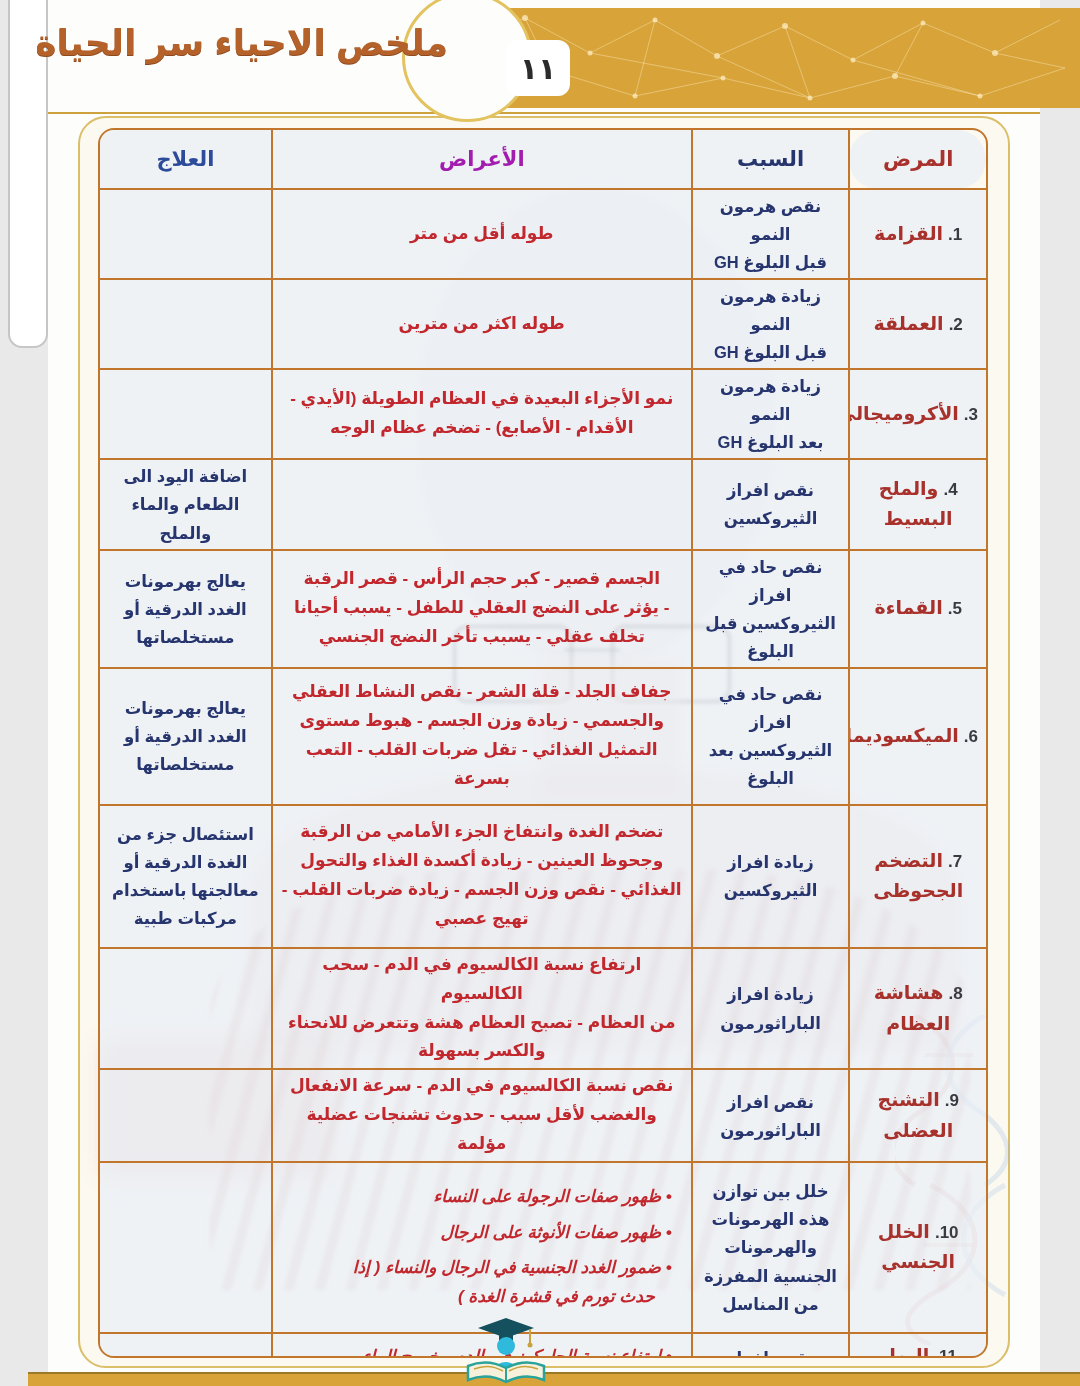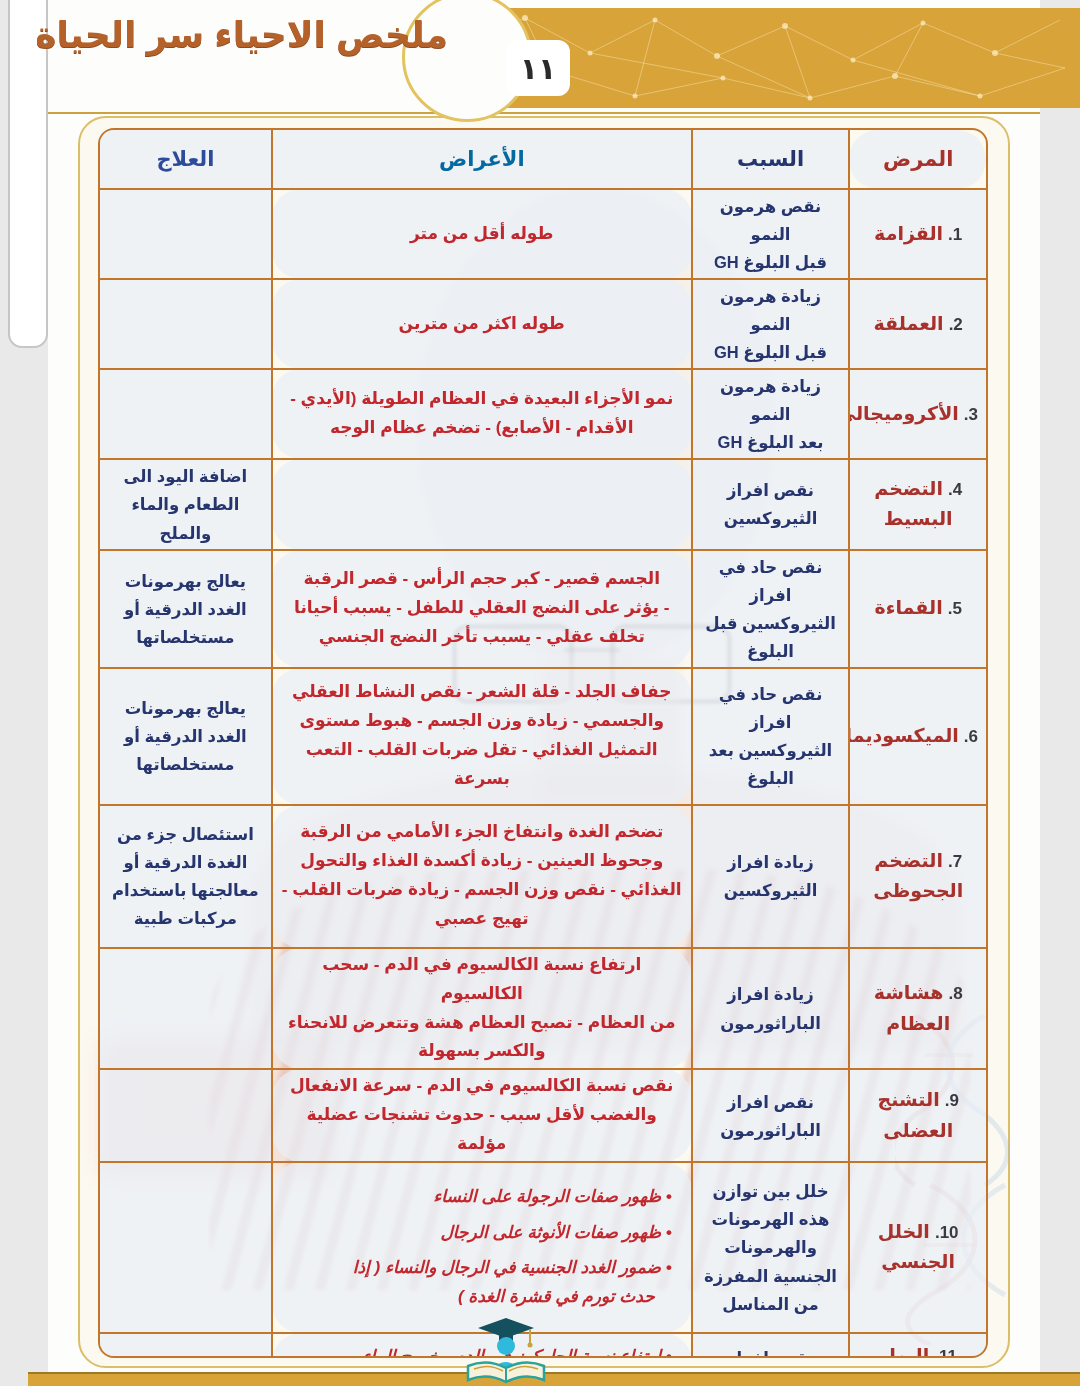--- a/index.html
+++ b/index.html
@@ -13,21 +13,21 @@
   .left-card{position:absolute;left:8px;top:-18px;width:36px;height:362px;background:#FFFFFF;
     border:2px solid #C6C6C6;border-radius:14px;z-index:4;}
   
   .banner{position:absolute;left:455px;top:8px;width:625px;height:100px;background:#D8A43A;z-index:5;overflow:hidden;}
   .crescent{position:absolute;left:402px;top:-8px;width:124px;height:124px;border-radius:50%;
     background:#FDFDFC;border:3px solid #E2C35F;z-index:6;}
   .gold-rule{position:absolute;left:48px;top:112px;width:992px;height:2px;background:#CDA23D;z-index:5;}
   .page-tab{position:absolute;left:506px;top:40px;width:64px;height:56px;background:#FFFFFF;
     border-radius:12px;display:flex;align-items:center;justify-content:center;
     font-size:30px;font-weight:bold;color:#2B2B2B;z-index:8;}
-  .main-title{position:absolute;left:52px;top:14px;width:396px;text-align:center;direction:rtl;
+  .main-title{position:absolute;left:52px;top:22px;width:396px;text-align:center;direction:rtl;
     font-size:36px;font-weight:bold;color:#B4612A;text-shadow:0 1px 0 #8E4A1E;z-index:7;white-space:nowrap;}
   
   .photo{position:absolute;z-index:2;pointer-events:none;}
   .ph-head{left:420px;top:190px;width:350px;height:470px;border-radius:50%;
     background:rgba(243,237,231,.8);border:1px solid rgba(150,140,130,.3);filter:blur(4px);}
   .ph-glasses{left:452px;top:624px;width:280px;height:74px;display:flex;justify-content:space-between;filter:blur(1.5px);}
   .ph-lens{width:112px;height:70px;border:5px solid rgba(110,105,100,.38);border-radius:16px;}
   .ph-bridge{position:absolute;left:112px;top:10px;width:56px;height:14px;
     border-bottom:4px solid rgba(110,105,100,.35);}
   .ph-neck{left:540px;top:660px;width:140px;height:140px;background:rgba(240,225,218,.55);filter:blur(7px);}
@@ -46,25 +46,25 @@
   table{width:100%;height:100%;border-collapse:collapse;direction:rtl;table-layout:fixed;}
   thead tr{height:59px;}
   td,th{border:2px solid #C1762B;background:rgba(233,239,246,.72);vertical-align:middle;
     text-align:center;padding:2px 8px;white-space:pre-line;overflow:hidden;}
   tr > *:first-child{border-right:none;}
   tr > *:last-child{border-left:none;}
   tr:first-child > *{border-top:none;}
   tbody tr:last-child > *{border-bottom:none;}
   th{font-size:21px;font-weight:bold;text-align:center;}
   .h-disease{color:#A8312C;border-radius:29px;} .h-cause{color:#27356F;}
-  .h-symptoms{color:#0369a1;} .h-treatment{color:#2D4B9B;}
+  .h-symptoms{color:#a21caf;} .h-treatment{color:#2D4B9B;}
   td.disease{color:#A8312C;font-size:19px;font-weight:bold;line-height:1.6;}
   .dnum{color:#3A3A42;font-size:17px;margin-left:5px;font-weight:bold;}
   td.cause{color:#27356F;font-size:16.5px;font-weight:bold;line-height:1.7;margin-left:41px;}
-  td.symptoms{color:#C1272D;font-size:17px;font-weight:bold;line-height:1.7;border-radius:29px;}
+  td.symptoms{color:#C1272D;font-size:17px;font-weight:bold;line-height:1.7;}
   td.treatment{color:#27356F;font-size:16.5px;font-weight:bold;line-height:1.7;}
   .bullet-item{text-align:right;padding-right:24px;text-indent:-17px;margin:7px 4px;font-style:italic;}
   
   .bottom-bar{position:absolute;left:28px;top:1372px;width:1052px;height:14px;background:#D8A43A;
     border-top:2px solid #9C7A25;z-index:25;}
   .watermark{position:absolute;left:462px;top:1316px;width:186px;text-align:left;z-index:30;}
   .wm-text{direction:rtl;font-size:25px;font-weight:bold;font-style:italic;color:#BE8C33;
     text-shadow:0 0 1px #8D5A20;margin-top:-4px;}
 </style>
 </head>
@@ -169,21 +169,21 @@
         </tr>
         <tr style="height: 81px;">
           <td class="disease"><span class="dnum">3.</span><span>الأكروميجالى</span></td>
           <td class="cause">زيادة هرمون النمو
 بعد البلوغ GH</td>
           <td class="symptoms">نمو الأجزاء البعيدة في العظام الطويلة (الأيدي -
 الأقدام - الأصابع) - تضخم عظام الوجه</td>
           <td class="treatment"></td>
         </tr>
         <tr style="height: 85px;">
-          <td class="disease"><span class="dnum">4.</span><span>التضخم
+          <td class="disease"><span class="dnum">4.</span><span>والملح
 البسيط</span></td>
           <td class="cause">نقص افراز
 الثيروكسين</td>
           <td class="symptoms"></td>
           <td class="treatment">اضافة اليود الى
 الطعام والماء والملح</td>
         </tr>
         <tr style="height: 115px;">
           <td class="disease"><span class="dnum">5.</span><span>القماءة</span></td>
           <td class="cause">نقص حاد في افراز

